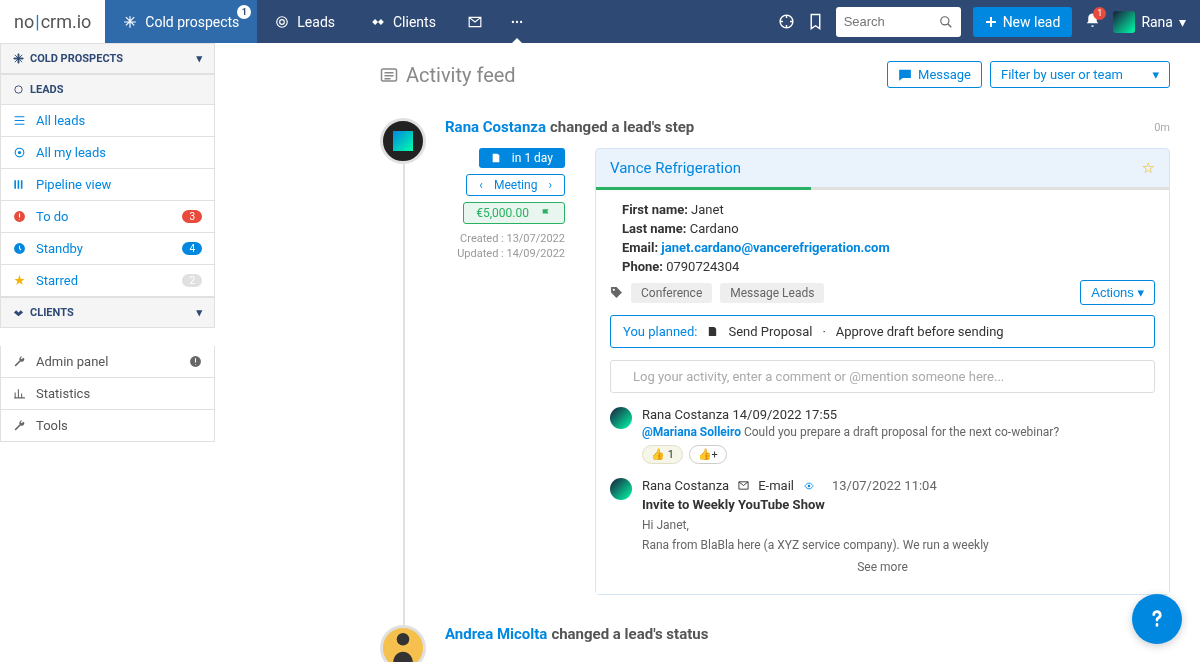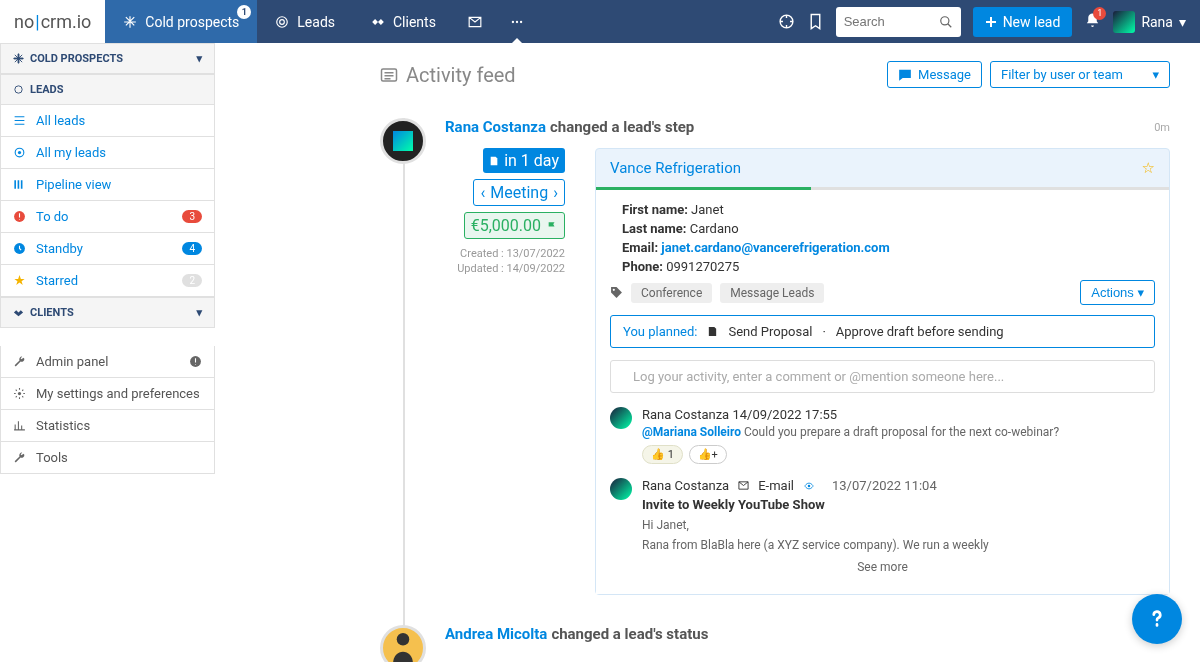--- a/index.html
+++ b/index.html
@@ -60,21 +60,21 @@
 .timeline { position: relative; }
 .timeline::before { content: ''; position: absolute; left: 23px; top: 0; bottom: 0; width: 2px; background: #e0e0e0; }
 .feed-item { position: relative; padding-left: 65px; margin-bottom: 30px; }
 .feed-avatar { position: absolute; left: 0; top: 0; width: 46px; height: 46px; border-radius: 50%; border: 3px solid #e0e0e0; background: #222; display: flex; align-items: center; justify-content: center; overflow: hidden; }
 .feed-avatar.person { background: #f5c04e; }
 .feed-title { color: #555; font-size: 15px; margin-bottom: 12px; display: flex; align-items: center; }
 .feed-title .actor { color: #0087e0; font-weight: bold; margin-right: 4px; }
 .feed-title .time-ago { margin-left: auto; color: #aaa; font-size: 11px; }
 .feed-body { display: flex; gap: 30px; }
 .feed-meta { width: 120px; text-align: right; flex-shrink: 0; }
-.pill { display: inline-flex; align-items: center; gap: 5px; border-radius: 3px; padding: 3px 6px; font-size: 16px; margin-bottom: 6px; }
+.pill { display: inline-flex; align-items: center; gap: 11px; border-radius: 3px; padding: 3px 12px; font-size: 12px; margin-bottom: 6px; }
 .pill-blue { background: #0087e0; color: #fff; }
 .pill-meeting { border: 1px solid #0087e0; color: #0087e0; background: #fff; }
 .pill-green { border: 1px solid #2ab062; color: #2ab062; background: #e9f6ef; }
 .meta-text { color: #999; font-size: 11px; margin-top: 2px; }
 .lead-card { flex: 1; border: 1px solid #d4e6f6; border-radius: 4px; background: #eaf3fc; }
 .lead-card-hdr { padding: 10px 14px; display: flex; align-items: center; color: #0087e0; font-size: 15px; border-bottom: 3px solid #e0e0e0; position: relative; }
 .lead-card-hdr .star { margin-left: auto; color: #f5b400; cursor: pointer; }
 .lead-card-hdr::after { content: ''; position: absolute; bottom: -3px; left: 0; width: 215px; height: 3px; background: #2ab062; }
 .lead-card-body { background: #fff; padding: 12px 14px; }
 .detail-row { margin-bottom: 4px; font-size: 13px; }
@@ -259,27 +259,20 @@
           <path d="M21 7a5 5 0 0 1-7 5L5 21l-2-2 9-9a5 5 0 0 1 5-7l-3 3 2 2 3-3z"></path>
         </svg>
       <span>Admin panel</span>
       <svg class="warn-icon" viewBox="0 0 24 24">
           <circle cx="12" cy="12" r="10"></circle>
           <path d="M12 6v8M12 17v1" stroke="#fff" stroke-width="2"></path>
         </svg>
     </div>
     <div class="side-item">
       <svg viewBox="0 0 24 24">
-          <circle cx="12" cy="12" r="3"></circle>
-          <path d="M12 2v3M12 19v3M2 12h3M19 12h3M5 5l2 2M17 17l2 2M19 5l-2 2M7 17l-2 2" stroke="#666" stroke-width="2"></path>
-        </svg>
-      <span>My settings and preferences</span>
-    </div>
-    <div class="side-item">
-      <svg viewBox="0 0 24 24">
           <path d="M4 20V10M10 20V4M16 20v-8M22 20H2" stroke="#666" stroke-width="2" fill="none"></path>
         </svg>
       <span>Statistics</span>
     </div>
     <div class="side-item">
       <svg viewBox="0 0 24 24">
           <path d="M21 7a5 5 0 0 1-7 5L5 21l-2-2 9-9a5 5 0 0 1 5-7l-3 3 2 2 3-3z"></path>
         </svg>
       <span>Tools</span>
     </div>
@@ -340,21 +333,21 @@
         </div>
         <div class="lead-card">
           <div class="lead-card-hdr">
             <span>Vance Refrigeration</span>
             <span class="star">☆</span>
           </div>
           <div class="lead-card-body">
             <div class="detail-row"><b>First name:</b> <span>Janet</span></div>
             <div class="detail-row"><b>Last name:</b> <span>Cardano</span></div>
             <div class="detail-row"><b>Email:</b> <a>janet.cardano@vancerefrigeration.com</a></div>
-            <div class="detail-row"><b>Phone:</b> <span>0991270275</span></div>
+            <div class="detail-row"><b>Phone:</b> <span>0790724304</span></div>
             <div class="tags-row">
               <svg viewBox="0 0 24 24">
                   <path d="M2 2h10l10 10-10 10L2 12z"></path>
                   <circle cx="7" cy="7" r="2" fill="#fff"></circle>
                 </svg>
               <span class="tag">Conference</span>
               <span class="tag">Message Leads</span>
               <button class="actions-btn"><span>Actions</span> ▾</button>
             </div>
             <div class="planned-box">

